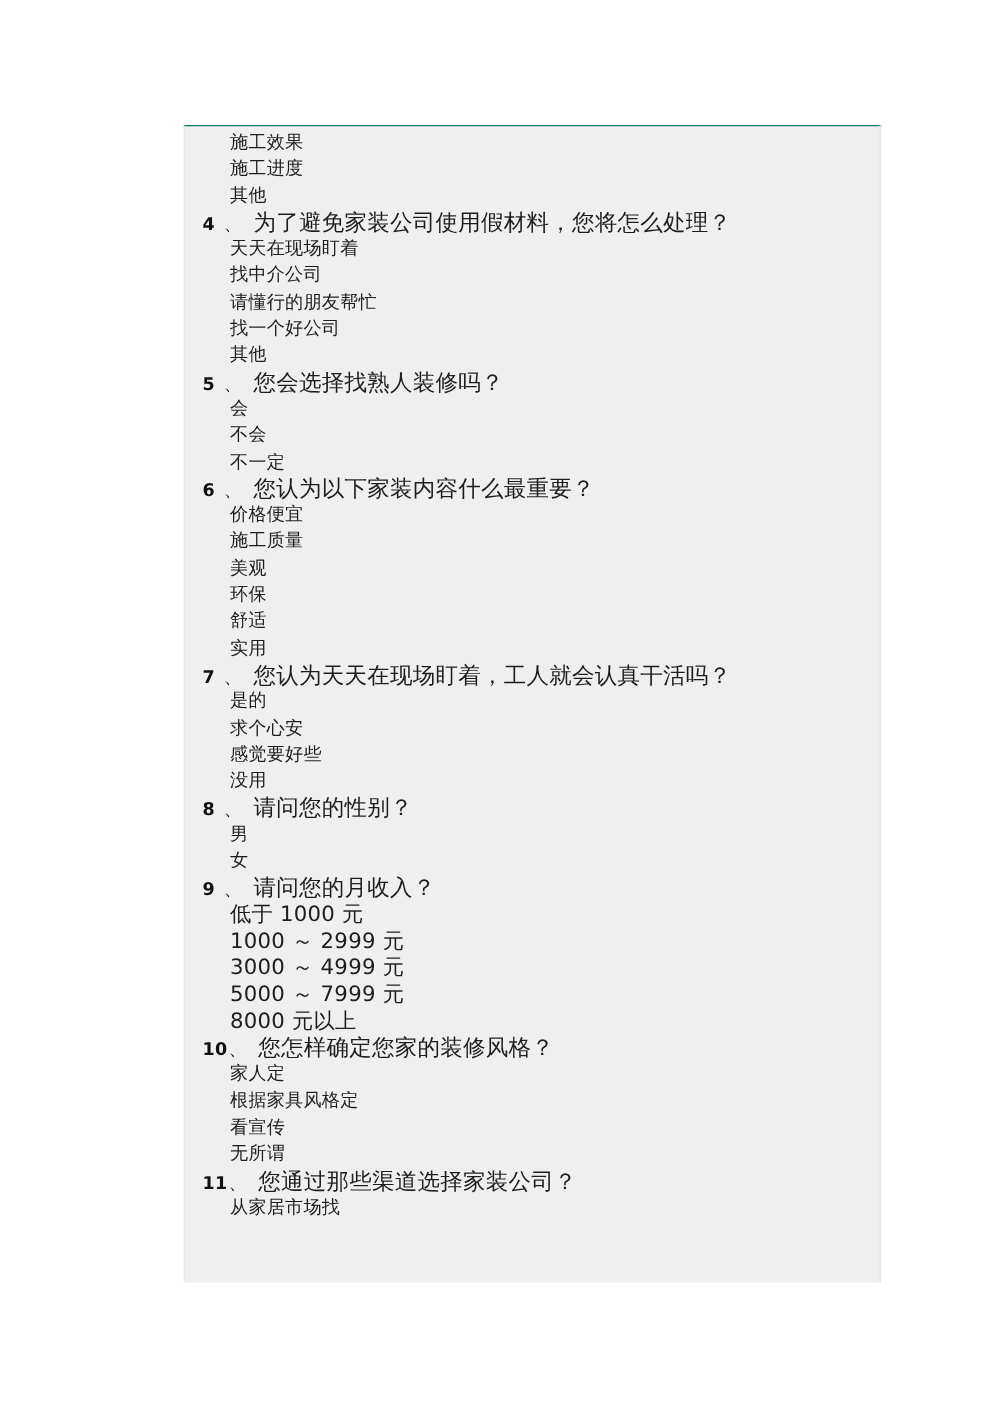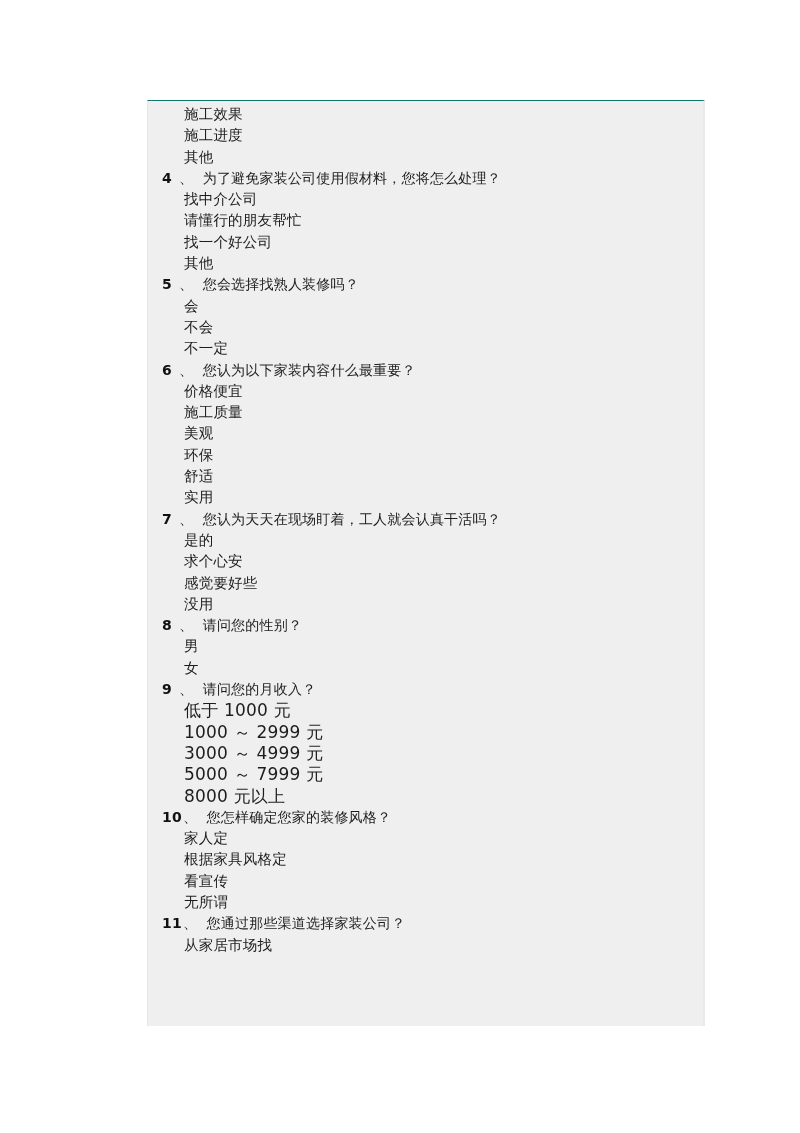--- a/index.html
+++ b/index.html
@@ -76,21 +76,21 @@
   .q-mark {
     font-family: "DejaVu Serif", "Liberation Serif", serif;
     font-size: 14.5px;
     padding-left: 1px;
     color: #1d1d1d;
   }
 
   .q-text {
     padding-left: 9px;
     font-family: "DejaVu Serif", "Liberation Serif", serif;
-    font-size: 14px;
+    font-size: 18px;
     color: #1d1d1d;
   }
 
   
   .option.numeric {
     font-family: "DejaVu Sans", "Liberation Sans", sans-serif;
     font-size: 17px;
   }
 
   .block-inner {
@@ -106,20 +106,21 @@
     <div class="block-inner">
       <div id="qa-root">
           <div class="line option">施工效果</div>
           <div class="line option">施工进度</div>
           <div class="line option">其他</div>
           <div class="line question">
             <span class="q-num">4</span>
             <span class="q-mark">、</span>
             <span class="q-text">为了避免家装公司使用假材料，您将怎么处理？</span>
           </div>
+          <div class="line option">天天在现场盯着</div>
           <div class="line option">找中介公司</div>
           <div class="line option">请懂行的朋友帮忙</div>
           <div class="line option">找一个好公司</div>
           <div class="line option">其他</div>
           <div class="line question">
             <span class="q-num">5</span>
             <span class="q-mark">、</span>
             <span class="q-text">您会选择找熟人装修吗？</span>
           </div>
           <div class="line option">会</div>

